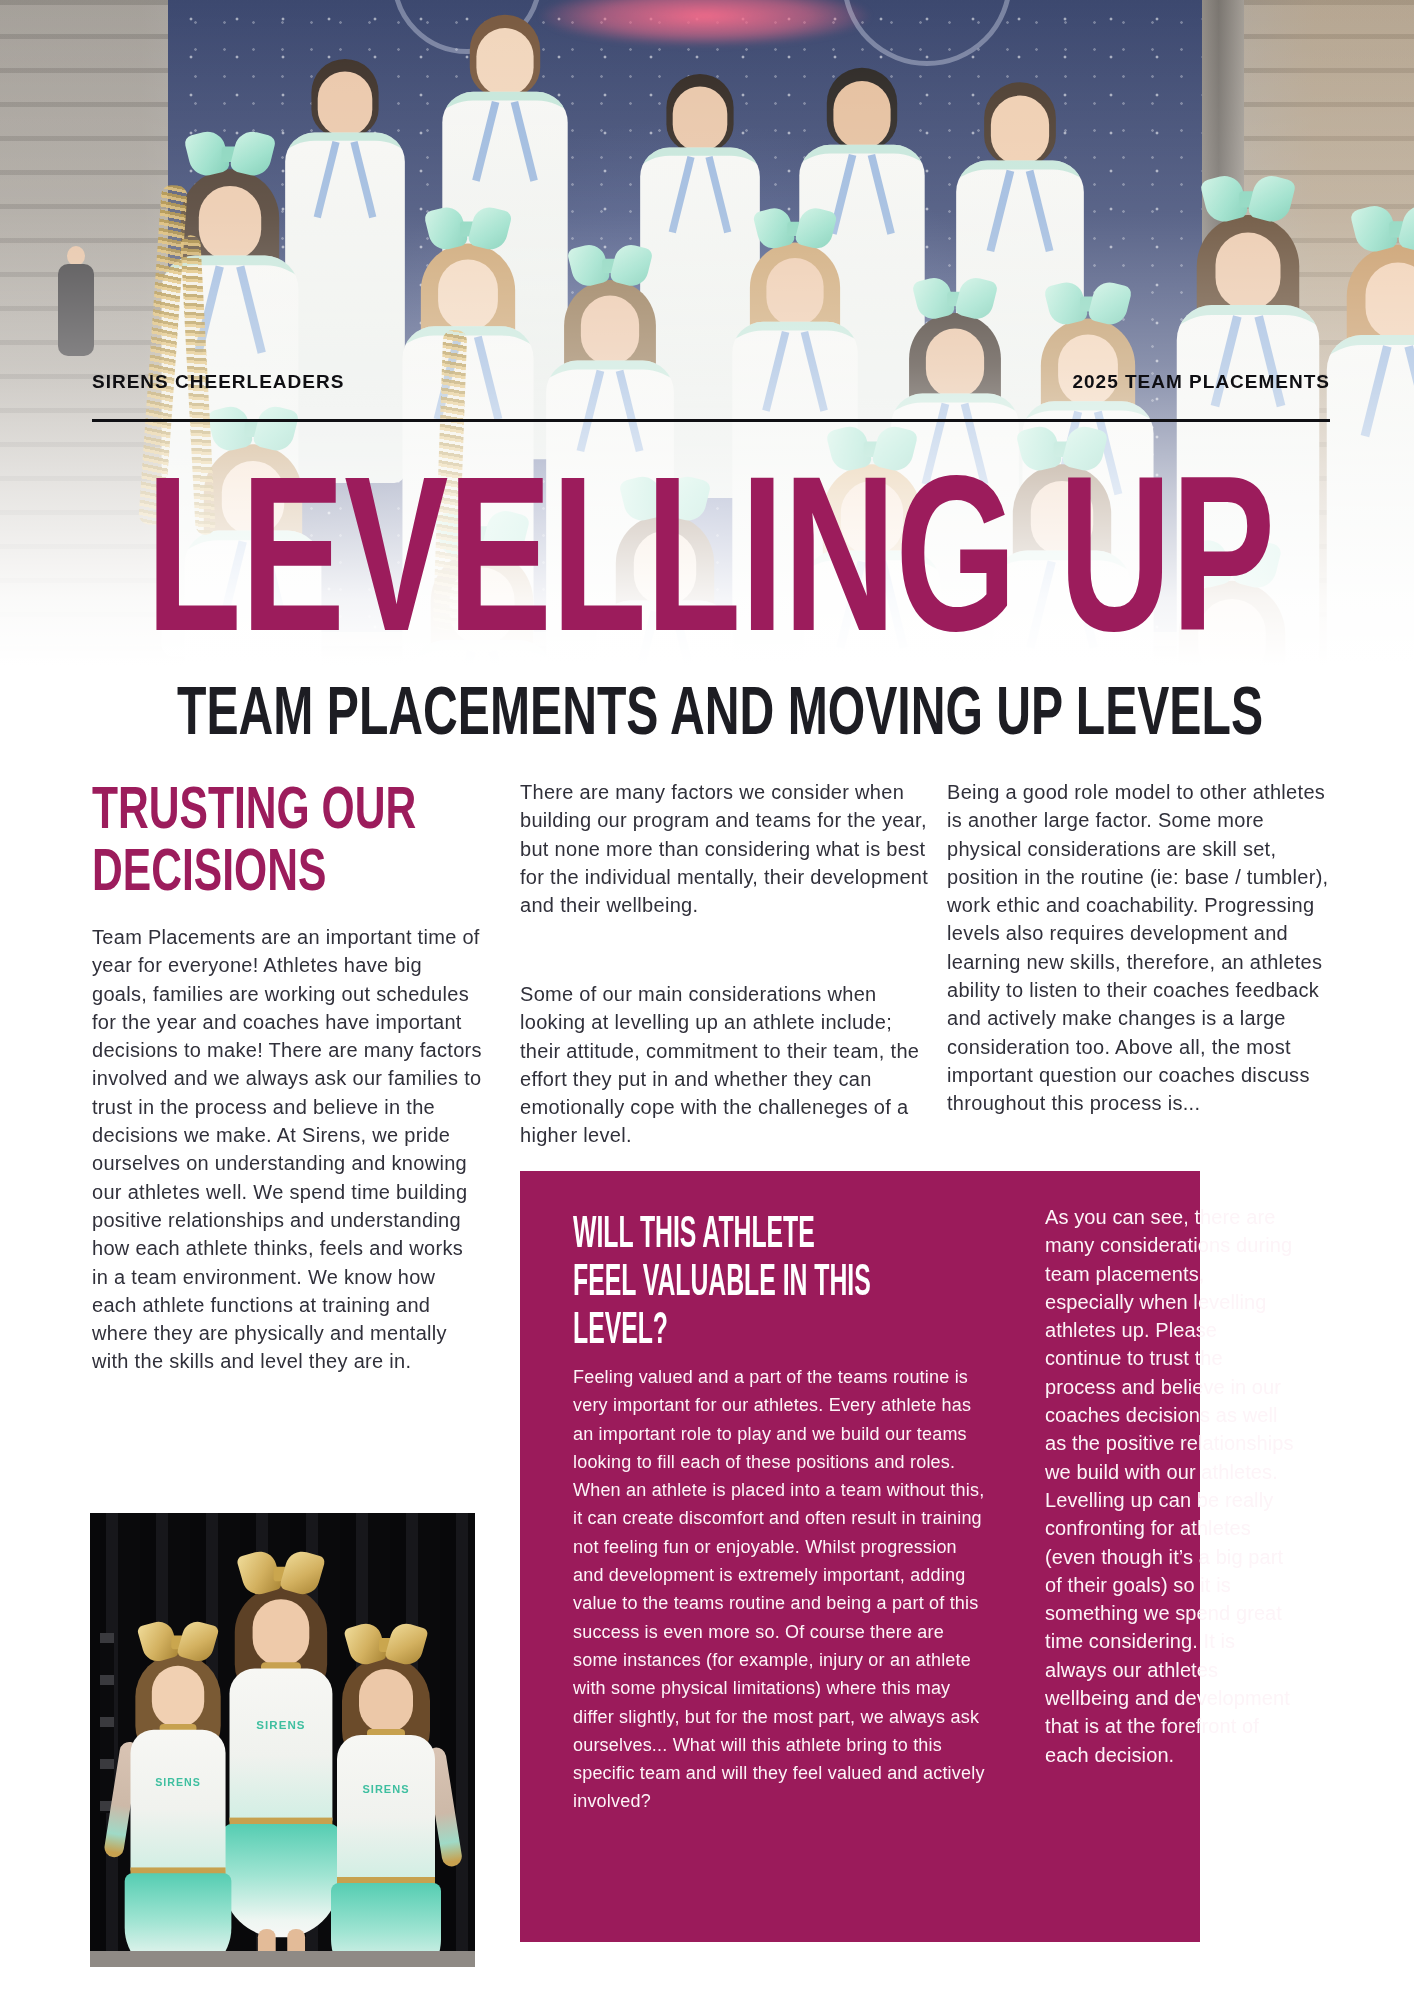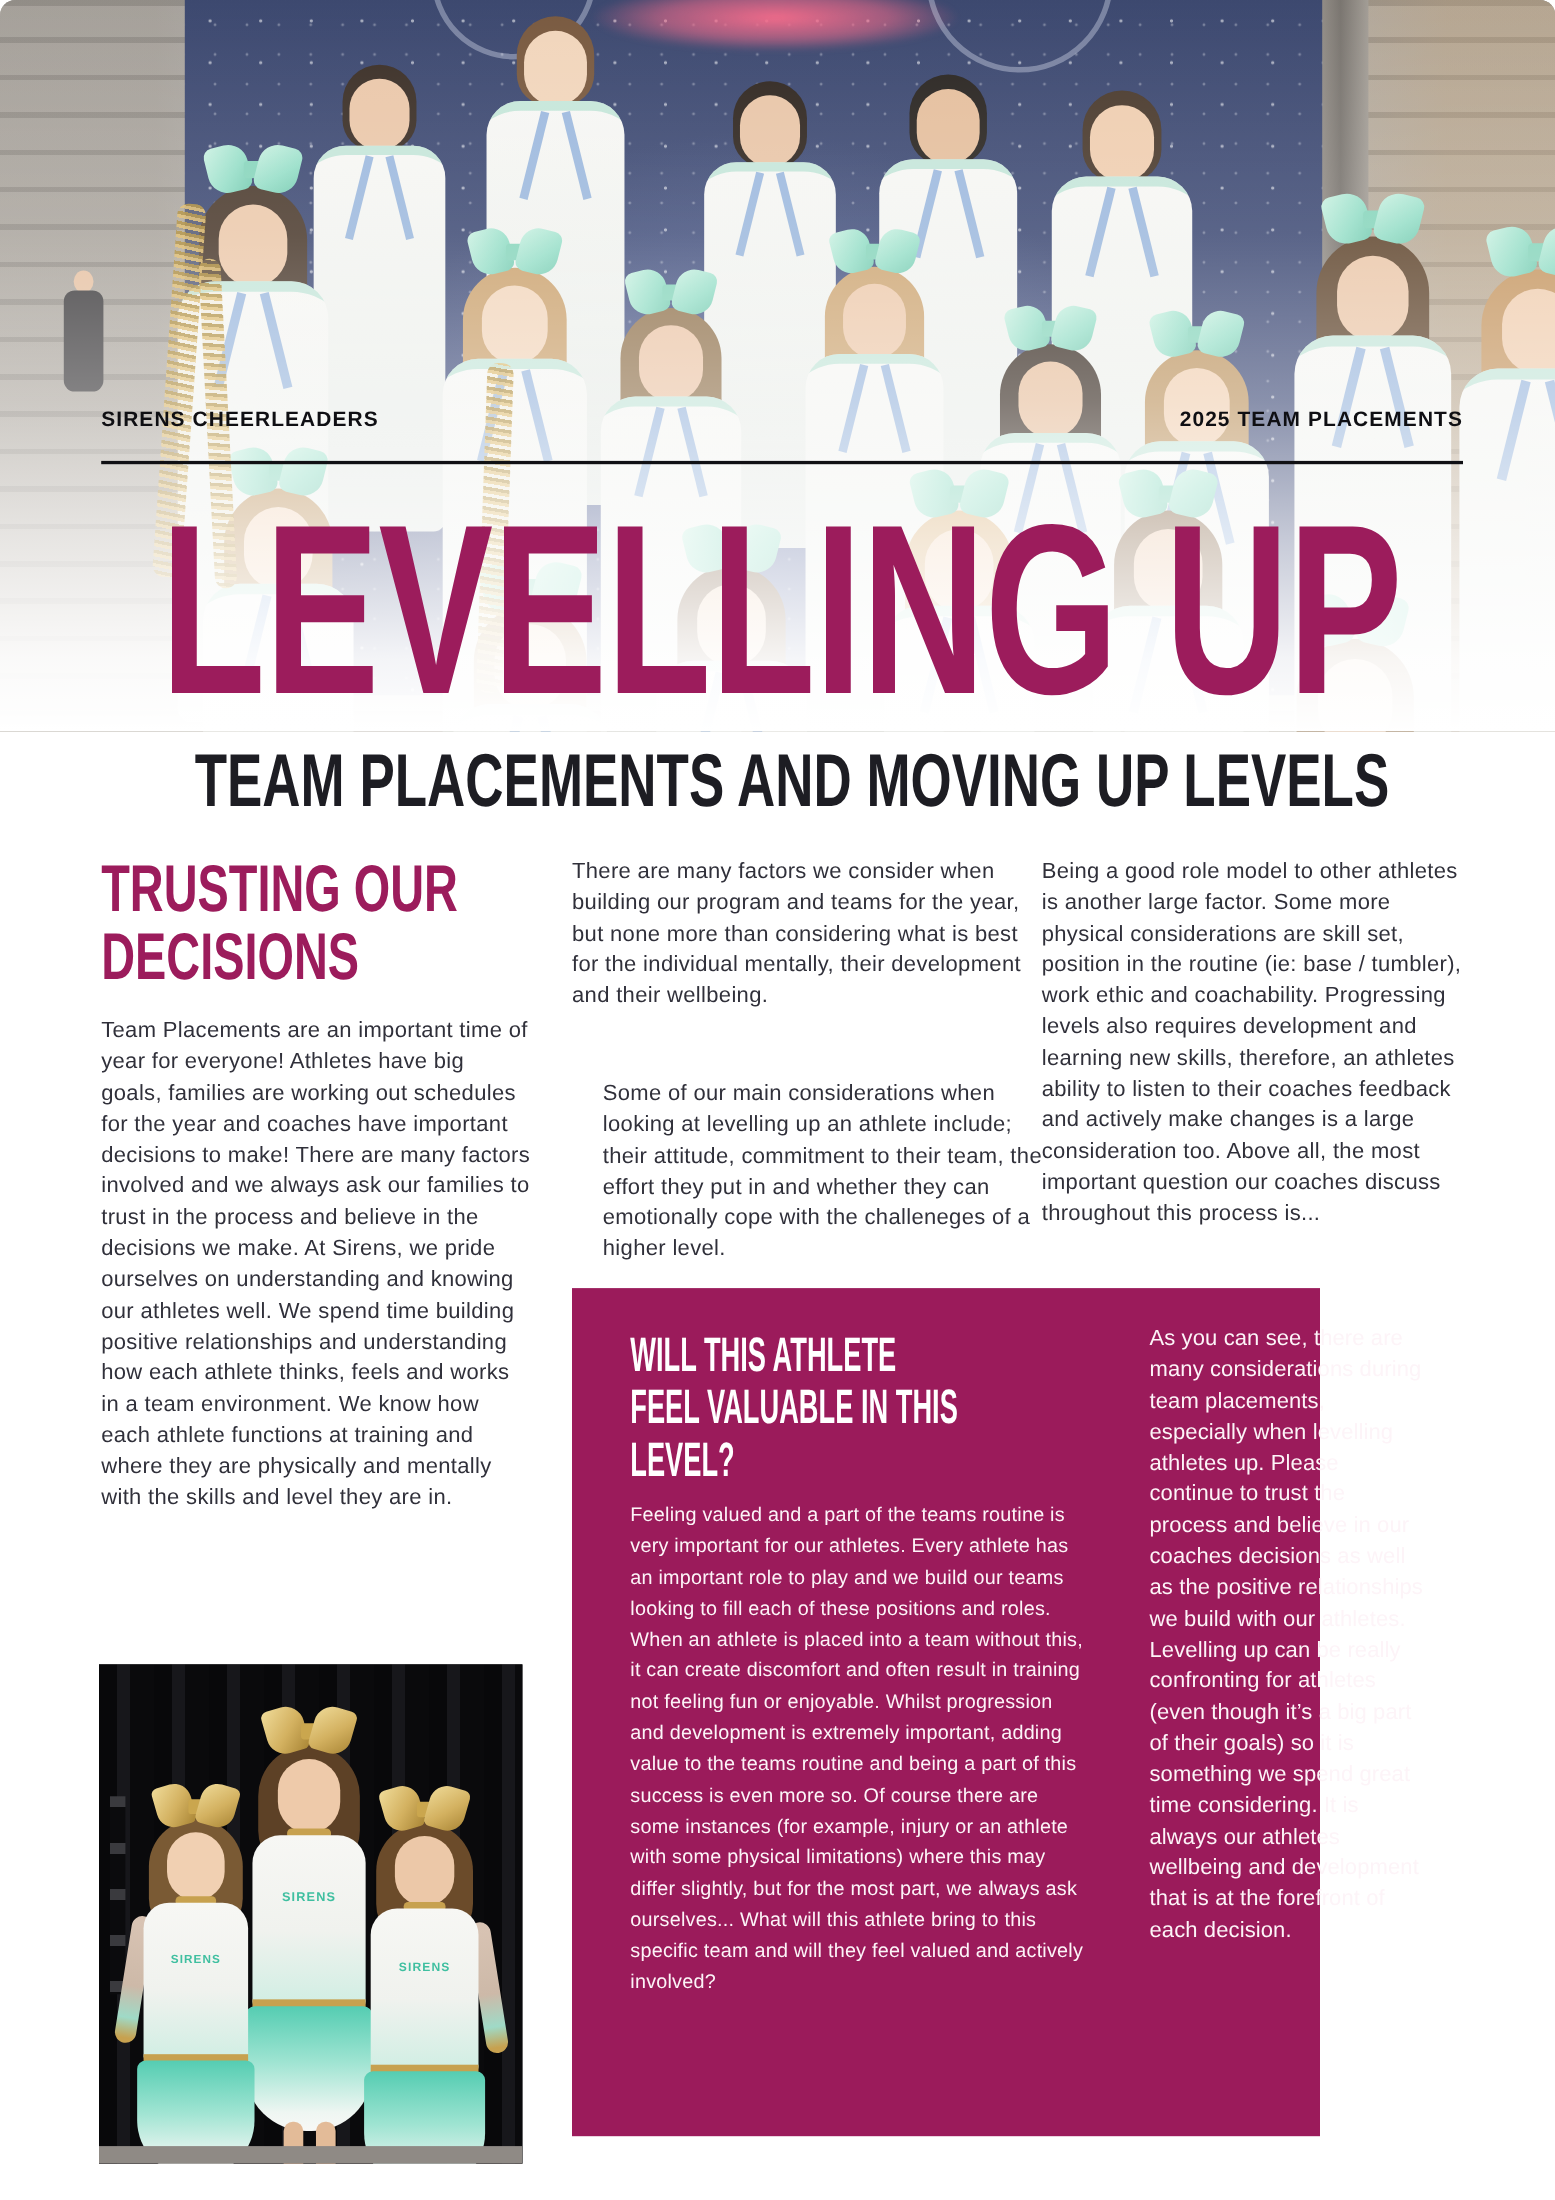--- a/index.html
+++ b/index.html
@@ -1,18 +1,18 @@
 <!DOCTYPE html>
 <html><head>
 <meta charset="utf-8">
 <style>
   html,body{margin:0;padding:0;background:#ffffff;}
   *{box-sizing:border-box;}
   .page{position:relative;width:1414px;height:2000px;margin:0 auto;background:#ffffff;overflow:hidden;
-        font-family:"Liberation Sans","DejaVu Sans",sans-serif;border-radius:14px;}
+        font-family:"Liberation Sans","DejaVu Sans",sans-serif;}
 
   
   .hero{position:absolute;left:0;top:0;width:1414px;height:665px;overflow:hidden;background:#b5b1aa;}
   .hero-wall{position:absolute;inset:0;
     background:linear-gradient(180deg,#a7a4a0 0%,#b8b4ad 55%,#c4bfb6 100%);}
   .hero-wall::after{content:'';position:absolute;inset:0;
     background:repeating-linear-gradient(180deg,rgba(40,38,36,.25) 0 5px,rgba(0,0,0,0) 5px 34px);}
   .hero-wall-tint{position:absolute;inset:0;
     background:linear-gradient(90deg,rgba(140,130,118,.35) 0 10%,rgba(0,0,0,0) 18% 80%,rgba(186,152,108,.45) 93% 100%);}
   .hero-pillar{position:absolute;left:1198px;top:0;width:46px;height:640px;
@@ -63,21 +63,21 @@
     letter-spacing:-1px;color:#9C1C5C;white-space:nowrap;transform:scaleX(.71);transform-origin:left top;}
   .subtitle{position:absolute;left:177px;top:672px;margin:0;font-weight:bold;font-size:68px;line-height:76px;
     color:#1d1d23;white-space:nowrap;transform:scaleX(.708);transform-origin:left top;}
 
   
   .sec-heading{position:absolute;left:92px;top:777px;width:465px;margin:0;font-weight:bold;font-size:60px;
     line-height:62px;color:#9C1C5C;transform:scaleX(.71);transform-origin:left top;}
   .bodytext{position:absolute;margin:0;font-size:20px;line-height:28.3px;letter-spacing:.3px;color:#30303a;}
   .col1-para{left:92px;top:923px;width:390px;}
   .col2-para1{left:520px;top:778px;width:416px;}
-  .col2-para2{left:548px;top:980px;width:416px;}
+  .col2-para2{left:520px;top:980px;width:416px;}
   .col3-para{left:947px;top:778px;width:388px;}
 
   
   .feature{position:absolute;left:520px;top:1171px;width:680px;height:771px;background:#9B1B5B;}
   .feature-heading{position:absolute;left:53px;top:37px;width:548px;margin:0;font-weight:bold;font-size:44px;
     line-height:48px;color:#ffffff;transform:scaleX(.563);transform-origin:left top;}
   .feature-main{position:absolute;left:53px;top:192px;width:412px;margin:0;font-size:18px;line-height:28.3px;
     letter-spacing:.2px;color:#fdf4f8;}
   .feature-side{position:absolute;left:525px;top:32px;width:252px;margin:0;font-size:20px;line-height:28.3px;
     letter-spacing:.1px;color:#fdf4f8;}

